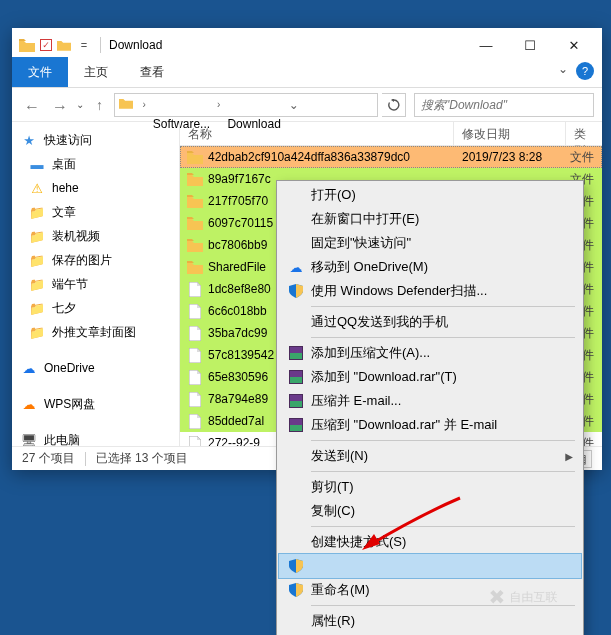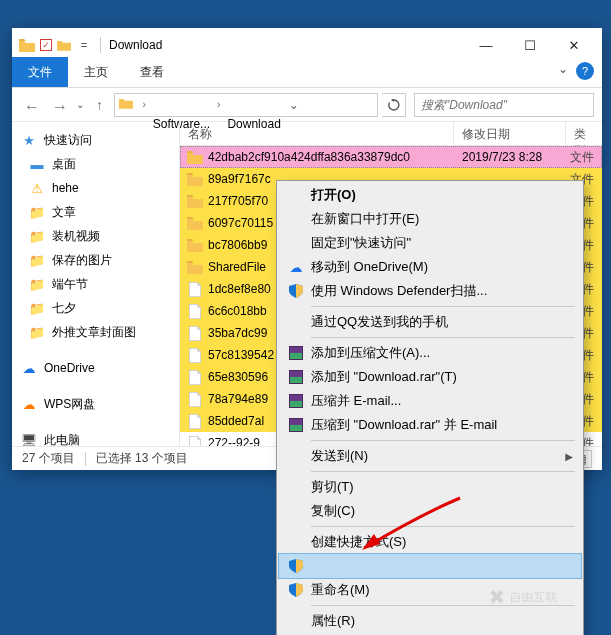--- a/index.html
+++ b/index.html
@@ -45,39 +45,39 @@
   .yellow-sm { color: #f7b100; }
   .blue-sm { color: #3b8ee0; }
   .warn-sm { color: #f7b100; }
   .filepane { flex: 1; display: flex; flex-direction: column; overflow: hidden; }
   .header-row { height: 24px; border-bottom: 1px solid #e8e8e8; display: flex; font-size: 12px; color: #555; }
   .col-name { flex: 1; padding: 4px 8px; border-right: 1px solid #e8e8e8; }
   .col-date { width: 112px; padding: 4px 8px; border-right: 1px solid #e8e8e8; }
   .col-type { width: 36px; padding: 4px 8px; }
   .filelist { flex: 1; overflow: hidden; }
   .file-row { height: 22px; display: flex; align-items: center; font-size: 12px; }
-  .file-row.selected { background: #fde047; }
-  .file-row.focused { background: #f9a8d4; outline: 1px dotted #888; outline-offset: -1px; }
+  .file-row.selected { background: #bef264; }
+  .file-row.focused { background: #fdba74; outline: 1px dotted #888; outline-offset: -1px; }
   .file-icon { width: 18px; margin-left: 6px; margin-right: 4px; display: flex; align-items: center; justify-content: center; }
   .file-name { flex: 1; white-space: nowrap; overflow: hidden; text-overflow: ellipsis; }
   .file-date { width: 112px; padding: 0 8px; }
   .file-type { width: 36px; padding: 0 4px; color: #444; }
   .statusbar { height: 24px; border-top: 1px solid #e8e8e8; display: flex; align-items: center; padding: 0 10px; font-size: 12px; color: #444; }
   .status-sep { width: 1px; height: 14px; background: #ccc; margin: 0 10px; }
   .status-right { margin-left: auto; display: flex; gap: 4px; }
   .view-toggle { width: 22px; height: 18px; border: 1px solid #ccc; display: flex; align-items: center; justify-content: center; }
   .view-toggle.active { background: #cce8ff; }
   .ctx-menu { position: absolute; left: 276px; top: 180px; width: 308px; background: #eeeeee; border: 1px solid #999; box-shadow: 4px 4px 10px rgba(0,0,0,0.25); font-size: 13px; padding: 2px; }
   .ctx-item { height: 24px; display: flex; align-items: center; padding: 0 8px 0 6px; }
   .ctx-item.highlighted { background: #bcdcf4; outline: 1px solid #7bb6e0; }
   .ctx-icon { width: 22px; display: flex; align-items: center; justify-content: center; }
   .ctx-label { flex: 1; padding-left: 4px; }
   .ctx-arrow { font-size: 10px; color: #555; }
   .ctx-sep { height: 1px; background: #c8c8c8; margin: 3px 6px 3px 32px; }
-  .ctx-bold { font-weight: 700; }
+  .ctx-bold { font-weight: 400; }
   .shield { width: 14px; height: 14px; }
   .rar-box { width: 14px; height: 14px; background: linear-gradient(#6a3a8a 50%, #3aa66a 50%); border: 1px solid #4a2a5a; }
   .red-arrow { position: absolute; left: 350px; top: 490px; width: 120px; height: 70px; pointer-events: none; }
   .watermark { position: absolute; right: 18px; bottom: 18px; width: 140px; height: 40px; opacity: 0.25; color: #888; font-size: 12px; display: flex; align-items: center; justify-content: center; gap: 4px; pointer-events: none; }
 </style>
 </head>
 <body>
 
 <div class="window">
   <div class="titlebar">

